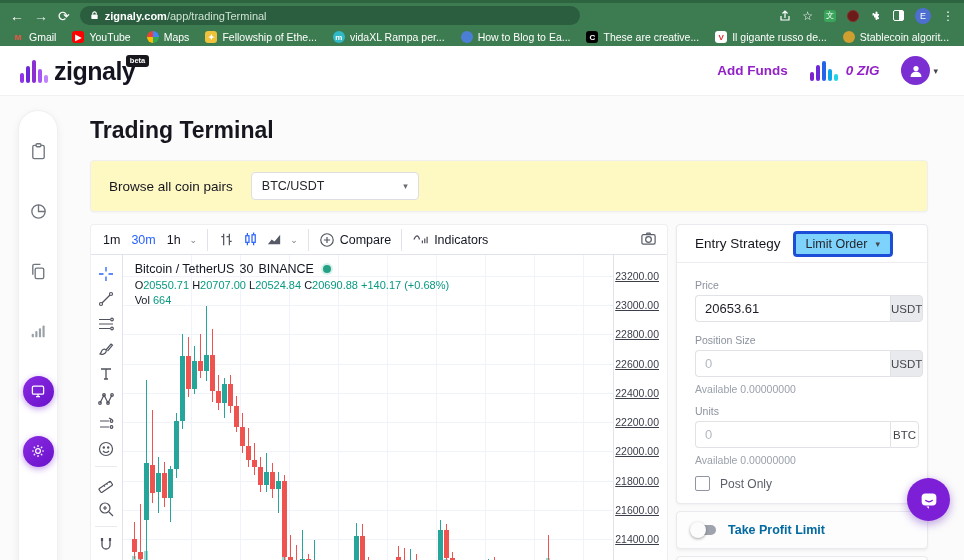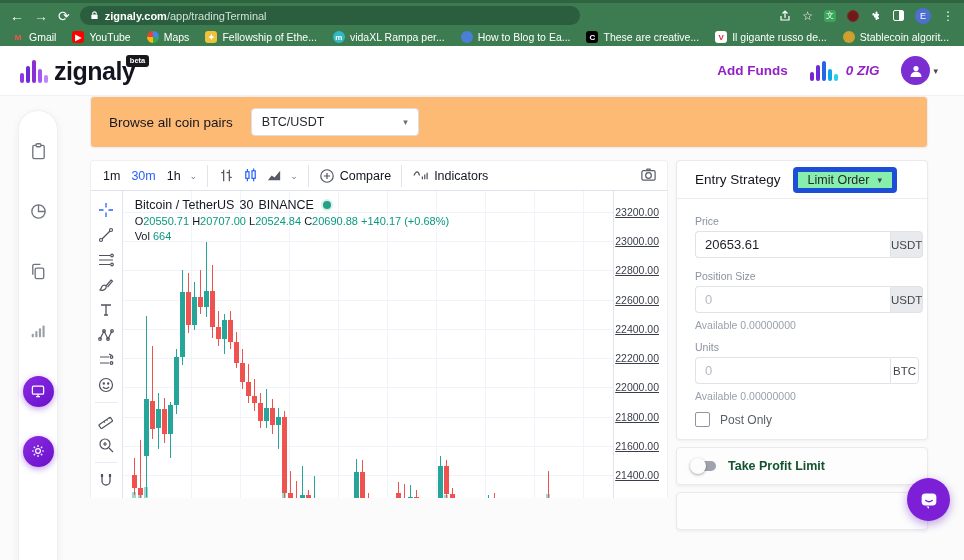--- a/index.html
+++ b/index.html
@@ -55,21 +55,21 @@
     border:1px solid #f0f0f2; border-radius:20px; box-shadow:0 2px 8px rgba(30,30,60,.06);
     display:flex; flex-direction:column; align-items:center; padding-top:10px; }
   .rail-slot { height:60px; display:flex; align-items:center; justify-content:center; width:100%; }
   .rail-circle { width:31px; height:31px; border-radius:50%;
     background:linear-gradient(140deg,#8a2be2,#6a11cb); display:flex; align-items:center; justify-content:center;
     box-shadow:0 2px 6px rgba(106,17,203,.4); }
 
   
   .content { position:absolute; left:90px; top:96px; width:838px; }
   .page-title { font-size:23px; font-weight:bold; color:#16161f; margin:21px 0 16px; }
-  .pairs-card { background:#fdba74; border:1px solid #efeff2; border-radius:4px; height:52px;
+  .pairs-card { background:#fef9c3; border:1px solid #efeff2; border-radius:4px; height:52px;
     display:flex; align-items:center; padding:0 18px; gap:18px; margin-bottom:12px;
     box-shadow:0 1px 2px rgba(0,0,0,.03); }
   .pairs-label { font-size:13.5px; color:#16161f; }
   .pair-select { width:168px; height:28px; border:1px solid #dddde2; border-radius:4px; background:#fff;
     display:flex; align-items:center; padding:0 10px; font-size:12.5px; color:#26262e; cursor:pointer; }
   .pair-select .caret { margin-left:auto; color:#6b6b74; }
 
   .trade-row { display:flex; gap:8px; }
 
   
@@ -101,21 +101,21 @@
   .price-axis { position:relative; width:55px; border-left:1px solid #e0e3eb; }
   .tick { position:absolute; right:8px; font-size:10.5px; color:#3a3e4a;text-decoration:underline; }
 
   
   .side-panel-col { width:252px; display:flex; flex-direction:column; }
   .entry-card { background:#fff; border:1px solid #e9e9ee; border-radius:4px;
     box-shadow:0 1px 3px rgba(0,0,0,.05); }
   .entry-head { height:38px; display:flex; align-items:center; padding:0 18px;
     border-bottom:1px solid #ededf1; gap:12px; }
   .entry-title { font-size:13.5px; color:#16161f; }
-  .order-type-btn { background:#86efac; border:5px solid #1d4ed8; border-radius:4px; height:26px;
+  .order-type-btn { background:#7dd3fc; border:3px solid #1d4ed8; border-radius:4px; height:26px;
     display:flex; align-items:center; gap:8px; padding:0 10px; font-size:12.5px; color:#26262e; cursor:pointer; }
   .entry-body { padding:10px 8px 12px 18px; }
   .fld-label { font-size:10.5px; color:#8b929e; margin:6px 0 4px; }
   .input-group { display:flex; height:27px; }
   .input-group input { flex:1; border:1px solid #e1e2e6; border-right:none; border-radius:4px 0 0 4px;
     padding:7px 9px; font-size:13px; color:#1d1d26; outline:none; font-family:"Liberation Sans",sans-serif; }
   .input-group input::placeholder { color:#b3bac3; }
   .unit-chip { width:48px; background:#e9eaed; border:1px solid #e1e2e6; border-radius:0 4px 4px 0;
     display:flex; align-items:center; justify-content:center; font-size:11.5px; color:#43454d; }
   .unit-chip.outline { background:#fff; }
@@ -123,21 +123,21 @@
   .postonly-row { display:flex; align-items:center; gap:10px; margin-top:10px; }
   .checkbox { width:15px; height:15px; border:1.5px solid #8f96a2; border-radius:2px; background:#fff; cursor:pointer; }
   .postonly-label { font-size:12px; color:#5b5f68; }
   .toggle-card { margin-top:7px; background:#fdfdfe; border:1px solid #e9e9ee; border-radius:4px;
     height:38px; display:flex; align-items:center; padding:0 16px; gap:12px;
     box-shadow:0 2px 3px rgba(0,0,0,.05); }
   .toggle { width:23px; height:10px; background:#9fa3ae; border-radius:5px; position:relative;
     flex:0 0 auto; cursor:pointer; }
   .toggle .knob { position:absolute; left:-3px; top:-3px; width:16px; height:16px; border-radius:50%;
     background:#fcfcfc; box-shadow:0 1px 3px rgba(0,0,0,.35); }
-  .toggle-label { font-size:12.5px; font-weight:bold; color:#14532d; }
+  .toggle-label { font-size:12.5px; font-weight:bold; color:#0369a1; }
 
   .chat-bubble { position:absolute; right:14px; top:478px; width:43px; height:43px; border-radius:50%;
     background:#7d1fd6; display:flex; align-items:center; justify-content:center;
     box-shadow:0 3px 10px rgba(90,20,180,.4); cursor:pointer; z-index:9; }
 </style>
 </head>
 <body>
 
 <div class="chrome-top">
   <div class="chrome-edge"></div>
@@ -283,20 +283,21 @@
     <span class="rail-circle">
       <svg width="16" height="16" viewBox="0 0 20 20" fill="none" stroke="#fff" stroke-width="1.5">
         <circle cx="10" cy="10" r="3"></circle>
         <path d="M10 2.5v2.4M10 15.1v2.4M2.5 10h2.4M15.1 10h2.4M4.7 4.7l1.7 1.7M13.6 13.6l1.7 1.7M15.3 4.7l-1.7 1.7M6.4 13.6l-1.7 1.7"></path>
       </svg>
     </span>
   </div>
 </div>
 
 <div class="content">
+  <div class="page-title">Trading Terminal</div>
 
   <div class="pairs-card">
     <span class="pairs-label">Browse all coin pairs</span>
     <div class="pair-select">
       <span>BTC/USDT</span>
       <span class="caret">▾</span>
     </div>
   </div>
 
   <div class="trade-row">

